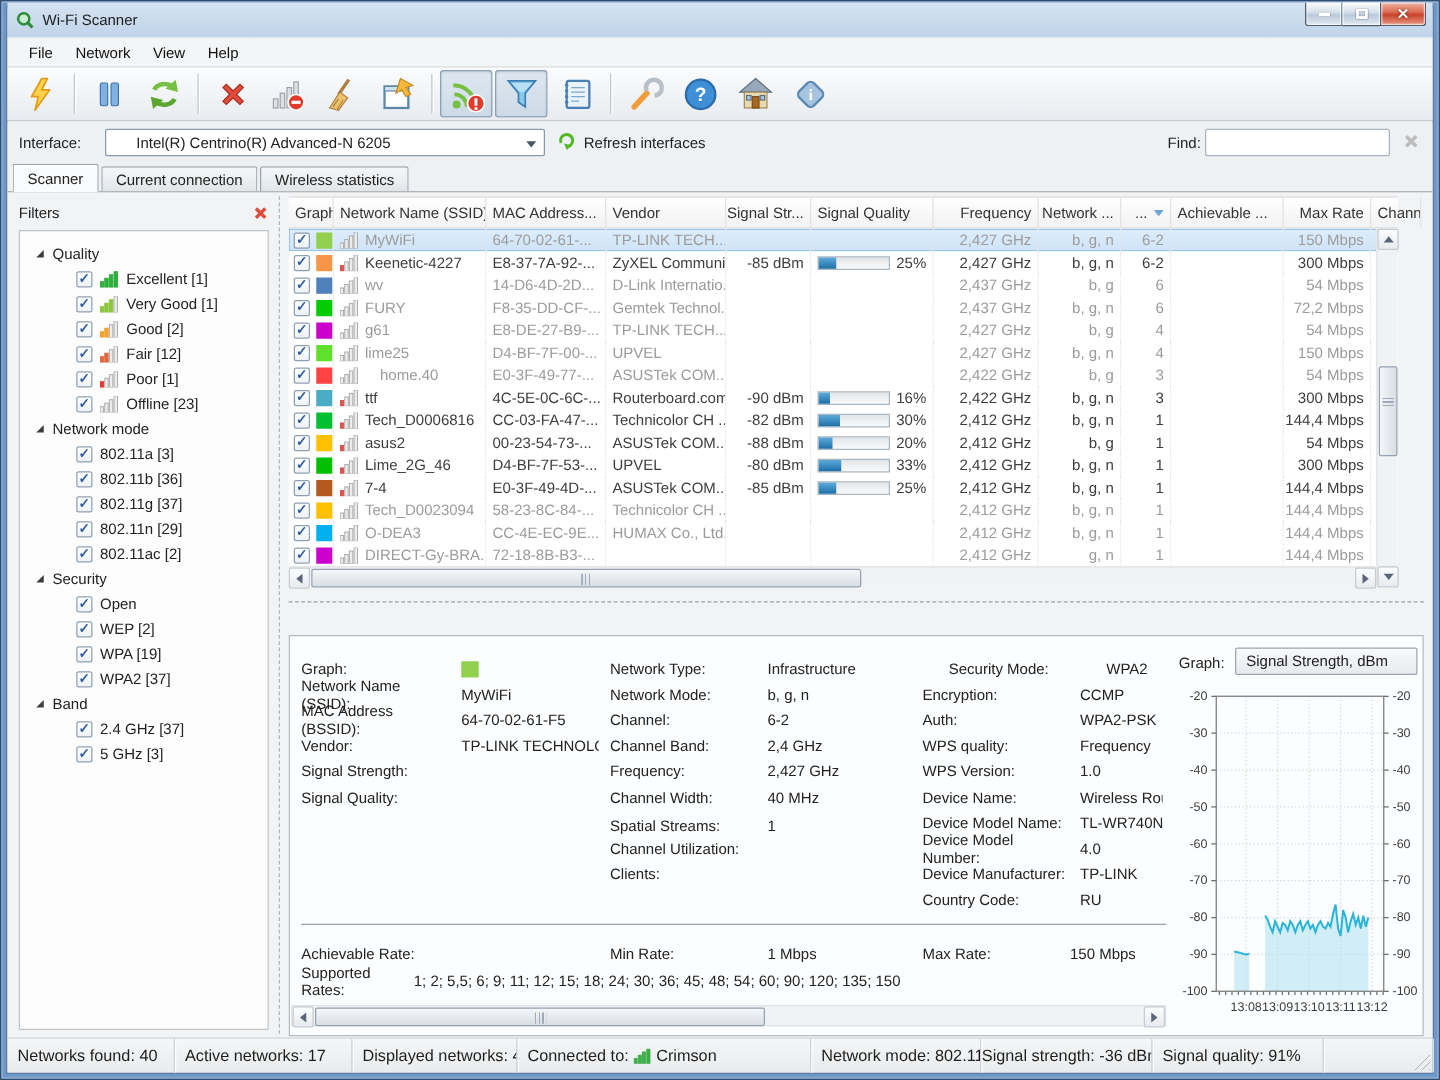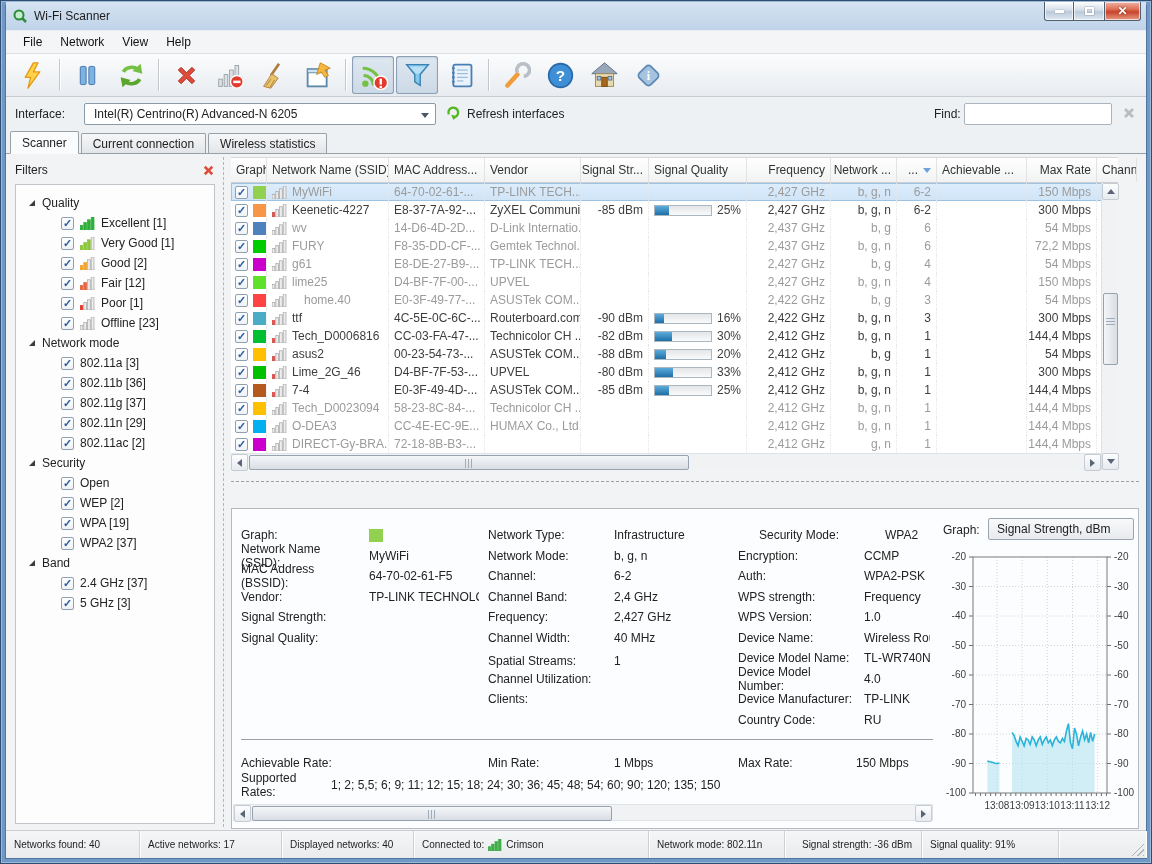--- a/index.html
+++ b/index.html
@@ -30,21 +30,21 @@
   background:linear-gradient(#fbfcfd,#e8ecf0);border-top:1px solid #dde1e6;border-bottom:1px solid #c9cdd2;
   display:flex;align-items:center;padding:0 5px;gap:2px;}
 .tb-btn{width:42px;height:38px;display:flex;align-items:center;justify-content:center;border-radius:3px;}
 .tb-btn svg{width:29px;height:29px;display:block;}
 .tb-btn.pressed{background:linear-gradient(#dfe8f1,#ccd9e6);box-shadow:inset 0 0 0 1px #8ba0b6, inset 0 1px 3px rgba(0,0,0,.18);}
 .tb-sep{width:1px;height:32px;background:#c3c7cc;box-shadow:1px 0 0 #fff;margin:0 4px;}
 
 .ifacebar{position:absolute;left:5px;right:5px;top:97px;height:33px;background:#eef1f4;font-size:12px;color:#222;}
 .iface-label{position:absolute;left:9px;top:9px;}
 .combo{position:absolute;left:78px;top:5px;width:352px;height:22px;background:#fff;border:1px solid #8a9aa8;border-radius:2px;
-  display:flex;align-items:center;padding-left:9px;}
+  display:flex;align-items:center;padding-left:24px;}
 .combo-arrow{position:absolute;right:6px;top:9px;width:0;height:0;border-left:4px solid transparent;border-right:4px solid transparent;border-top:5px solid #4a5866;}
 .refresh-ifaces{position:absolute;left:440px;top:7px;display:flex;align-items:center;gap:6px;}
 .refresh-ifaces svg{width:15px;height:15px;}
 .find-label{position:absolute;left:928px;top:9px;}
 .find-input{position:absolute;left:958px;top:5px;width:148px;height:22px;border:1px solid #a9b4be;border-radius:2px;background:#fff;font-size:12px;padding:0 4px;font-family:"Liberation Sans",sans-serif;}
 .find-clear{position:absolute;left:1116px;top:8px;width:14px;height:14px;}
 
 .maintabs{position:absolute;left:5px;right:5px;top:130px;height:23px;border-bottom:1px solid #98a0a8;background:#eef1f4;
   display:flex;align-items:flex-end;padding-left:4px;}
 .mtab{height:20px;padding:0 11px;font-size:12px;display:flex;align-items:center;border:1px solid #98a0a8;border-bottom:none;
@@ -106,21 +106,21 @@
 .dsep{position:absolute;left:10px;top:252px;width:692px;border-top:1px solid #9aa0a6;}
 .bhsb{position:absolute;left:2px;top:317px;width:700px;height:17px;background:#f1f2f4;border:1px solid #dfe3e7;}
 
 .glabel{position:absolute;left:712px;top:36px;}
 .gselect{position:absolute;left:757px;top:31px;width:146px;height:22px;background:linear-gradient(#f8f9fa,#e7eaee);
   border:1px solid #9aa5af;border-radius:2px;display:flex;align-items:center;padding:0 8px;white-space:nowrap;overflow:hidden;}
 .chart{position:absolute;left:700px;top:60px;}
 .chart text{font-family:"Liberation Sans",sans-serif;font-size:10px;fill:#3c3c3c;}
 
 .statusbar{position:absolute;left:5px;right:5px;bottom:5px;height:28px;background:linear-gradient(#f5f6f7,#e9ebed);
-  border-top:1px solid #c9ccd0;display:flex;font-size:10px;color:#1e1e1e;}
+  border-top:1px solid #c9ccd0;display:flex;font-size:13px;color:#1e1e1e;}
 .ssec{display:flex;align-items:center;padding-left:8px;border-right:1px solid #cdd0d4;box-shadow:1px 0 0 #fff;gap:4px;white-space:nowrap;overflow:hidden;}
 .ssec:nth-child(1){width:134px;}.ssec:nth-child(2){width:142px;}.ssec:nth-child(3){width:132px;}
 .ssec:nth-child(4){width:235px;}.ssec:nth-child(5){width:136px;}.ssec:nth-child(6){width:137px;justify-content:center;}
 .ssec:nth-child(7){width:137px;}.ssec:nth-child(8){flex:1;border-right:none;position:relative;}
 .grip{position:absolute;right:2px;bottom:2px;width:13px;height:13px;
   background:linear-gradient(315deg,#b0b4b8 1px,transparent 1px 4px,#b0b4b8 4px 5px,transparent 5px 8px,#b0b4b8 8px 9px,transparent 9px);}
 </style>
 </head>
 <body>
 
@@ -1270,21 +1270,21 @@
           </div>
           <div class="drow" style="left: 507px; top: 58.5px; width: 192px;">
             <span class="dlabel" style="width: 120px;">Encryption:</span>
             <span class="dvalue" style="margin-left: 6px;">CCMP</span>
           </div>
           <div class="drow" style="left: 507px; top: 79px; width: 192px;">
             <span class="dlabel" style="width: 120px;">Auth:</span>
             <span class="dvalue" style="margin-left: 6px;">WPA2-PSK</span>
           </div>
           <div class="drow" style="left: 507px; top: 99.5px; width: 192px;">
-            <span class="dlabel" style="width: 120px;">WPS strength:</span>
+            <span class="dlabel" style="width: 120px;">WPS quality:</span>
             <span class="dvalue" style="margin-left: 6px;">Frequency</span>
           </div>
           <div class="drow" style="left: 507px; top: 120px; width: 192px;">
             <span class="dlabel" style="width: 120px;">WPS Version:</span>
             <span class="dvalue" style="margin-left: 6px;">1.0</span>
           </div>
           <div class="drow" style="left: 507px; top: 140.5px; width: 192px;">
             <span class="dlabel" style="width: 120px;">Device Name:</span>
             <span class="dvalue" style="margin-left: 6px;">Wireless Route</span>
           </div>

